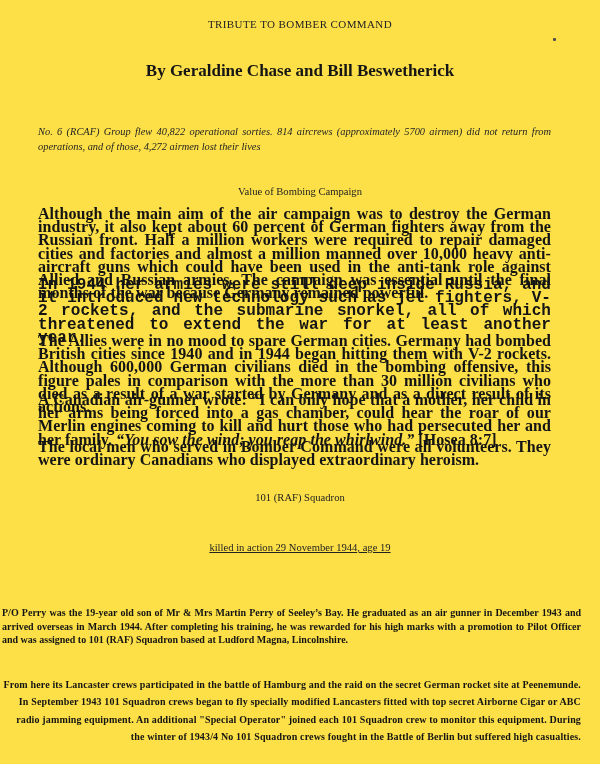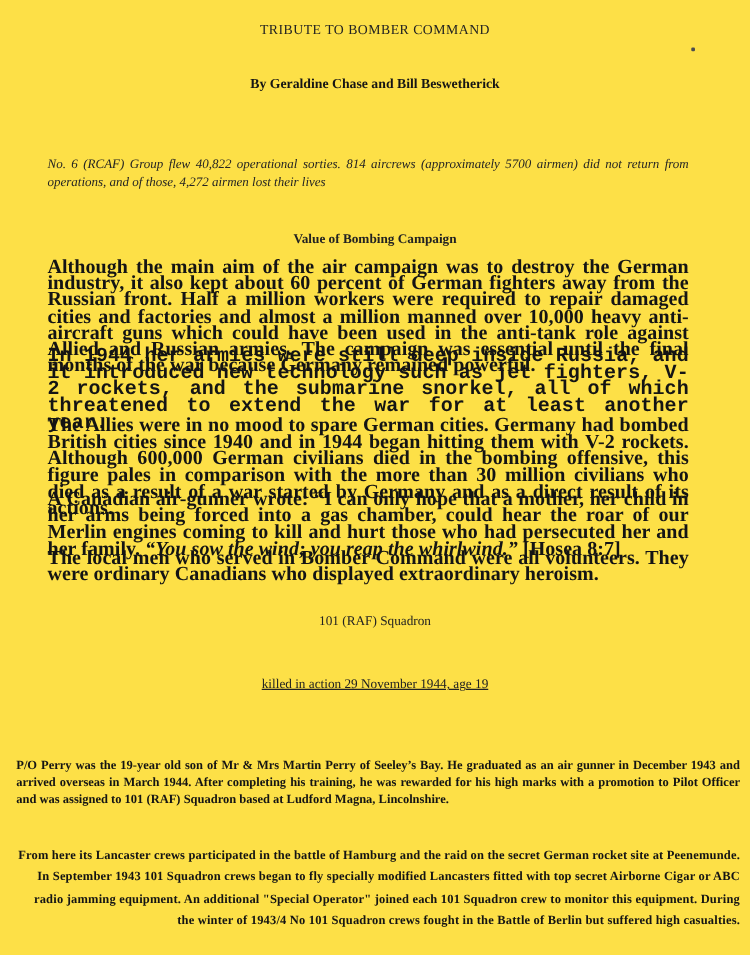--- a/index.html
+++ b/index.html
@@ -23,38 +23,37 @@
     text-align: center;
   }
   .doc-title {
     top: 18px;
     font-size: 11px;
     letter-spacing: 0.4px;
     color: #222;
   }
   .byline {
     top: 61px;
-    font-size: 11px;
+    font-size: 17px;
     font-weight: bold;
     color: #151515;
   }
   .intro-note {
     top: 124px;
     left: 38px;
     width: 513px;
     font-style: italic;
     font-size: 10.4px;
     line-height: 15.4px;
     text-align: justify;
     color: #232323;
   }
   .section-heading {
     font-size: 10.6px;
     color: #222;
-    font-weight: bold;
   }
   .heading-value { top: 186px; }
   .heading-morality { top: 313px; }
   .body-para {
     left: 38px;
     width: 513px;
     font-size: 16px;
     font-weight: bold;
     line-height: 13.2px;
     text-align: justify;
@@ -70,21 +69,21 @@
     font-style: italic;
   }
   .memorial-line {
     font-size: 10.6px;
     color: #222;
   }
   .mem1 { top: 498px; }
   .mem2 { top: 492px; }
   .mem3 { top: 542px; text-decoration: underline; }
   .bio-para {
-    left: 13px;
+    left: 2px;
     width: 579px;
     font-size: 10px;
     font-weight: bold;
     color: #141414;
   }
   .p6 {
     top: 606px;
     line-height: 13.6px;
     text-align: justify;
   }

